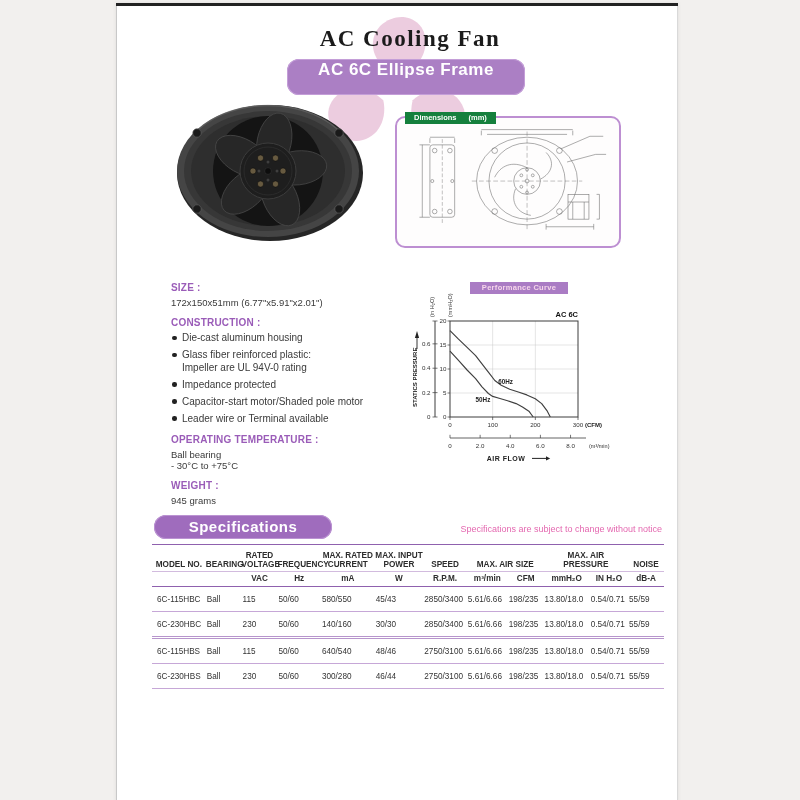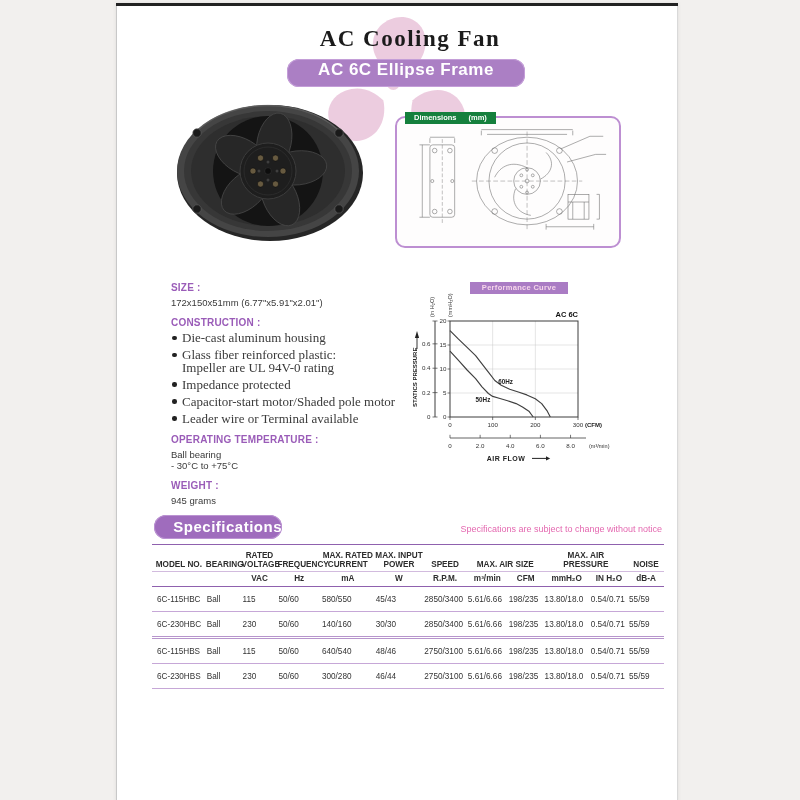--- a/index.html
+++ b/index.html
@@ -17,21 +17,21 @@
     box-shadow:inset 1px 0 0 #c8c8c8, inset -1px 0 0 #d9d9d9, 0 0 4px rgba(0,0,0,.08);
   }
   .watermark{position:absolute;left:202px;top:0px;width:160px;height:166px;z-index:0;opacity:.95;}
   .page-title{
     position:absolute;top:20px;left:0;right:0;z-index:2;text-align:center;
     font-family:"Liberation Serif", serif;font-size:23px;font-weight:bold;color:#1b1b1b;
     letter-spacing:1.5px;
     margin-left:26px;
   }
   .banner-pill{
-    position:absolute;top:53px;left:171px;width:238px;height:28px;z-index:2;
+    position:absolute;top:53px;left:171px;width:238px;height:36px;z-index:2;
     background:#ab7fc4;border-radius:12px;
     color:#fff;font-size:17px;font-weight:bold;text-align:center;line-height:22px;letter-spacing:.5px;
     box-shadow:inset 0 0 0 1px #c49ed8;
   }
   .fan-photo{position:absolute;left:57px;top:95px;width:192px;height:142px;}
   .dim-box{
     position:absolute;left:279px;top:110px;width:222px;height:128px;
     border:2px solid #bd8fd2;border-radius:10px;background:#fefdfd;
   }
   .dim-header{
@@ -39,38 +39,38 @@
     font-size:7.5px;font-weight:bold;padding:2px 9px;display:flex;gap:12px;line-height:8px;
   }
   .dim-svg{position:absolute;left:0;top:4px;width:100%;height:120px;}
   .info{position:absolute;left:55px;top:276px;width:235px;z-index:1;}
   .info-heading{color:#9a5cb8;font-weight:bold;font-size:10px;margin:9px 0 4px 0;letter-spacing:.2px;}
   .info-heading:first-child{margin-top:0;}
   .info-value{font-size:9.5px;color:#3a3a3a;}
   .construction-list{list-style:none;margin:2px 0 0 0;padding:0;}
   .construction-list li{
     position:relative;padding-left:11px;margin-bottom:4.5px;
-    font-size:13px;line-height:12.5px;color:#3a3a3a;white-space:pre-line;font-family:Liberation Serif, serif;
+    font-size:10px;line-height:12.5px;color:#3a3a3a;white-space:pre-line;
   }
   .construction-list li::before{
     content:'';position:absolute;left:1px;top:3.5px;width:4.5px;height:4.5px;border-radius:50%;background:#222;
   }
   .temp-row{display:flex;font-size:9.5px;color:#3a3a3a;flex-direction:column;}
   .temp-row .lbl{width:82px;}
   .chart{position:absolute;left:288px;top:271px;width:212px;height:195px;}
   .chart-banner{
     position:absolute;left:66px;top:5px;width:98px;height:12px;z-index:2;
     background:#aa7cc4;color:#f6d6ea;font-size:7.5px;font-weight:bold;
     text-align:center;line-height:12px;letter-spacing:.3px;
   }
   .chart svg{position:absolute;left:0;top:0;}
   .spec-pill{
-    position:absolute;left:38px;top:509px;width:128px;height:24px;
+    position:absolute;left:38px;top:509px;width:178px;height:24px;
     background:#9f6cbd;border-radius:13px;box-shadow:inset 0 0 0 1px #bb93d2;
-    color:#fff;font-size:15px;font-weight:bold;text-align:right;line-height:24px;letter-spacing:.5px;
+    color:#fff;font-size:15px;font-weight:bold;text-align:center;line-height:24px;letter-spacing:.5px;
   }
   .spec-notice{
     position:absolute;right:16px;top:518px;font-size:9px;color:#e468b0;
   }
   table.spec{
     position:absolute;left:36px;top:538px;width:512px;
     border-collapse:collapse;table-layout:fixed;
     border-top:1.6px solid #8f61ae;
   }
   table.spec th{

